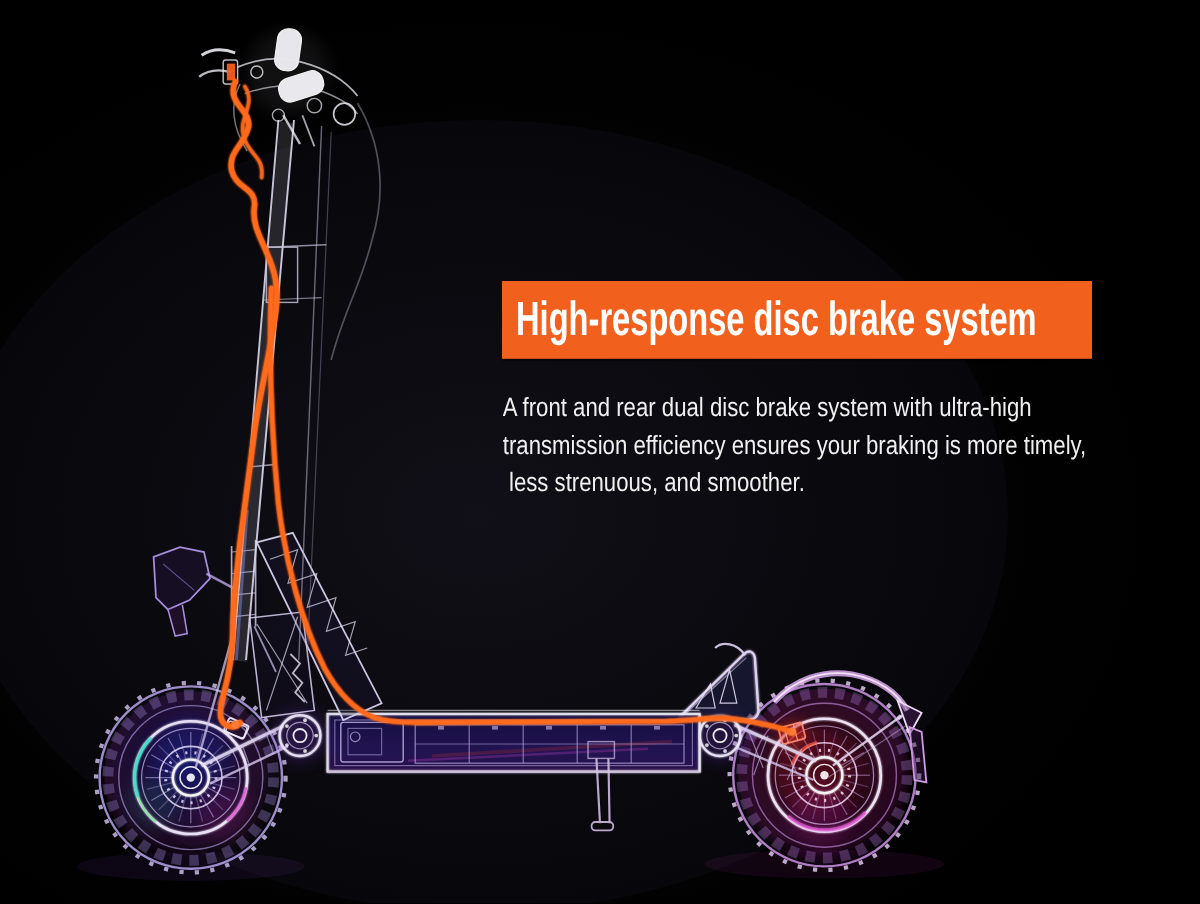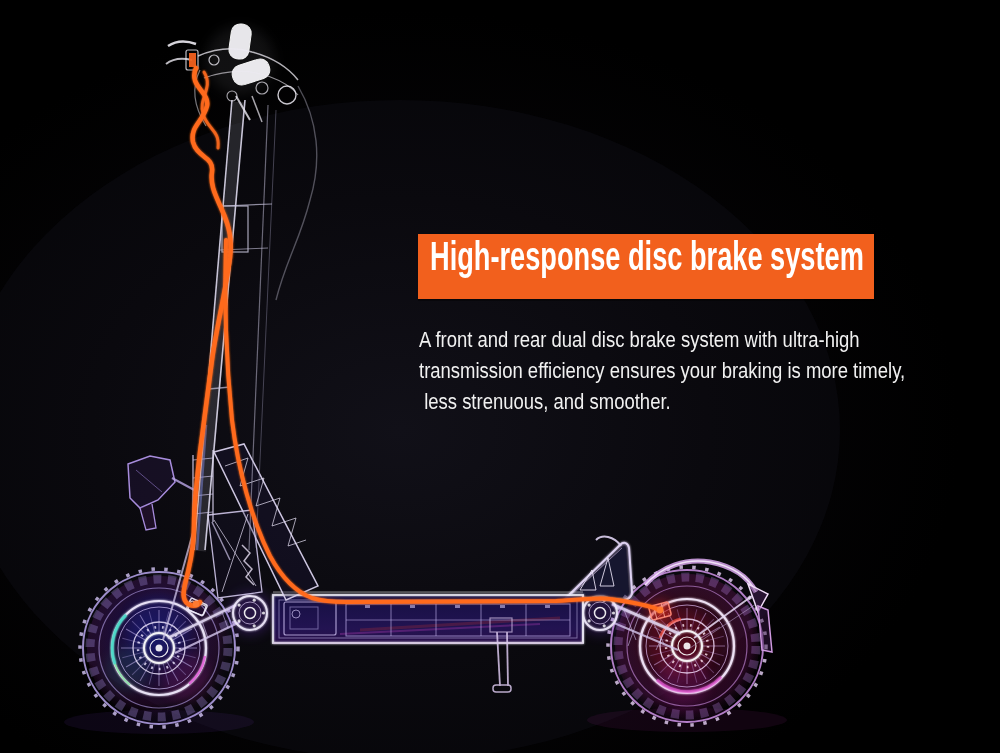--- a/index.html
+++ b/index.html
@@ -3,22 +3,22 @@
 <meta charset="utf-8">
 <style>
   html,body{margin:0;padding:0;background:#000;}
   .stage{
     position:relative;width:1000px;height:753px;overflow:hidden;
     background:radial-gradient(ellipse 560px 420px at 400px 430px, #0c0b10 0%, #050406 55%, #000 100%);
     font-family:"Liberation Sans", sans-serif;
   }
   .artwrap{position:absolute;left:0;top:0;width:1000px;height:753px;}
   .banner{
-    position:absolute;left:418px;top:234px;width:456px;height:65px;
-    background:#F2601D;display:flex;box-sizing:border-box;
+    position:absolute;left:418px;top:234px;width:492px;height:65px;
+    background:#F2601D;display:flex;align-items:center;box-sizing:border-box;
     padding-left:12px;box-shadow:0 2px 0 rgba(0,0,0,.35);
   }
   .banner-text{
     color:#fff;font-weight:bold;font-size:40px;white-space:nowrap;
     transform:scaleX(0.68);transform-origin:left center;letter-spacing:0px;
     font-family:"Liberation Sans", sans-serif;
   }
   .body-text{
     position:absolute;left:419px;top:324px;width:660px;
     transform:scaleX(0.84);transform-origin:top left;

